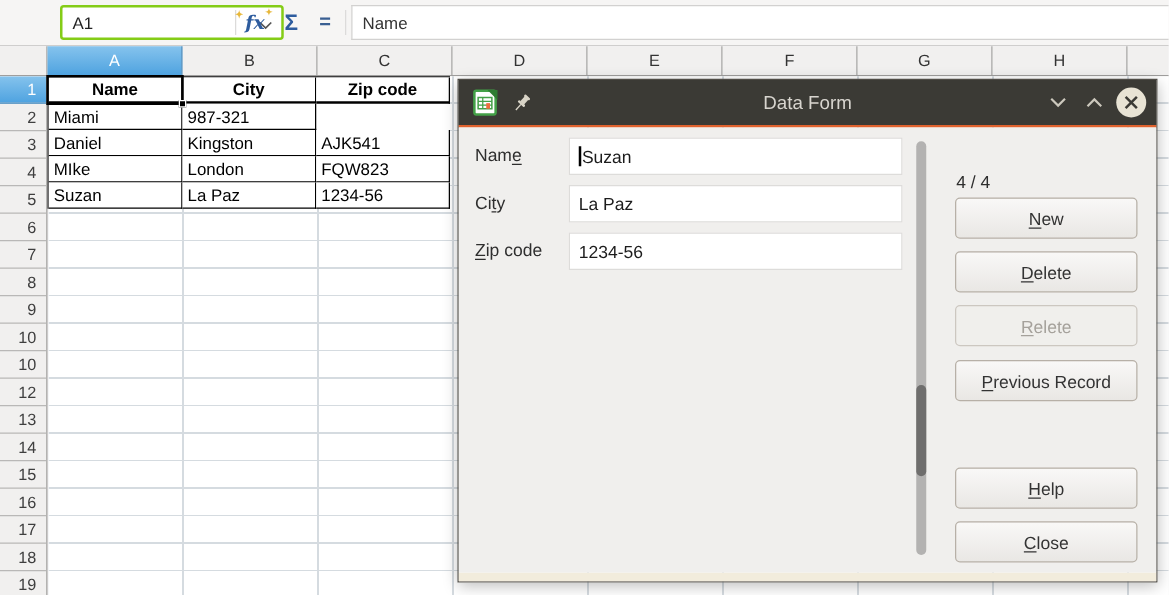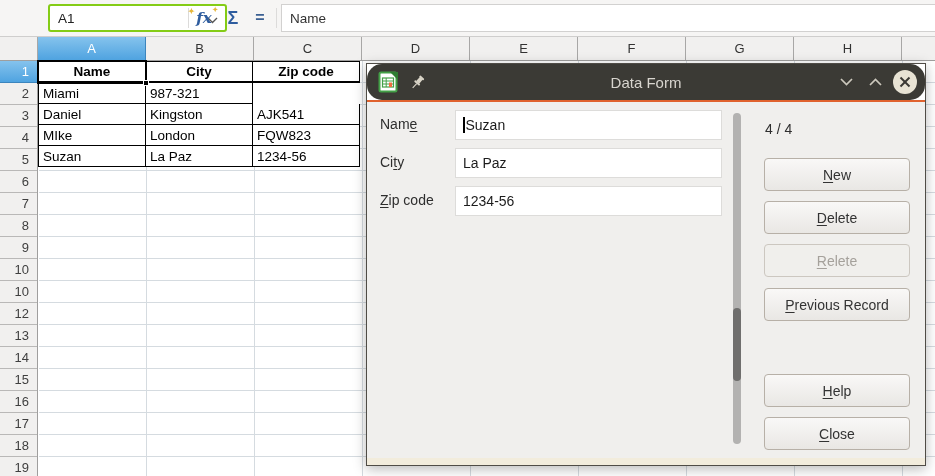--- a/index.html
+++ b/index.html
@@ -62,21 +62,21 @@
 
   .sel-overlay { position:absolute; left:37px; top:60px; width:110px; height:24px;
     border:2px solid #000; pointer-events:none; }
   .sel-handle { position:absolute; right:-4px; bottom:-4px; width:6px; height:6px;
     background:#000; border:1px solid #fff; }
 
   
   .dialog { position:absolute; left:366px; top:63px; width:560px; height:403px;
     border:1px solid #4f4c46; display:flex; flex-direction:column;
     box-shadow:0 3px 12px rgba(0,0,0,.28); }
-  .titlebar { flex:0 0 36px; background:#3b3a35; display:flex; align-items:center; position:relative;border-radius:15px; }
+  .titlebar { flex:0 0 36px; background:#3b3a35; display:flex; align-items:center; position:relative; }
   .calc-icon { margin-left:10px; }
   .pin-btn { margin-left:11px; display:flex; align-items:center; }
   .dlg-title { position:absolute; left:50%; transform:translateX(-50%);
     color:#d8d5cf; font-size:15px; }
   .tb-controls { position:absolute; right:8px; top:0; height:36px; display:flex;
     align-items:center; gap:7px; }
   .tb-chevbtn { width:22px; height:22px; display:flex; align-items:center; justify-content:center; }
   .close-btn { width:24px; height:24px; border-radius:50%; background:#e8e3d4;
     display:flex; align-items:center; justify-content:center; }
   .accent { flex:0 0 2px; background:#e0622e; }
@@ -88,21 +88,21 @@
   .fld-input { position:absolute; left:88px; width:267px; height:30px; background:#fff;
     border:1px solid #dddcda; display:flex; align-items:center; padding-left:7px;
     font-size:14px; color:#1c1c1c; white-space:pre; }
   .caret { width:1.5px; height:16px; background:#000; margin-right:1px; }
 
   .dlg-scrollbar { position:absolute; left:366px; top:11px; width:8px; height:331px;
     background:#b3b2b1; border-radius:4px; }
   .dlg-scrollbar .thumb { position:absolute; left:0; top:195px; width:8px; height:73px;
     background:#6f6e6d; border-radius:4px; }
 
-  .record-counter { position:absolute; left:398px; top:19px; font-size:14px; color:#2e2e2e; }
+  .record-counter { position:absolute; left:398px; top:35px; font-size:14px; color:#2e2e2e; }
 
   .dlg-btn { position:absolute; left:397px; width:146px; height:33px;
     border:1px solid #b7b0a7; border-radius:4px;
     background:linear-gradient(#f9f8f7,#e9e7e4); font-family:inherit;
     font-size:14px; color:#333; display:flex; align-items:center; justify-content:center;
     white-space:pre; cursor:default; }
   .dlg-btn.disabled { color:#a5a19b; background:#f0efec; border-color:#ccc7c0; }
 </style>
 </head>
 <body>

